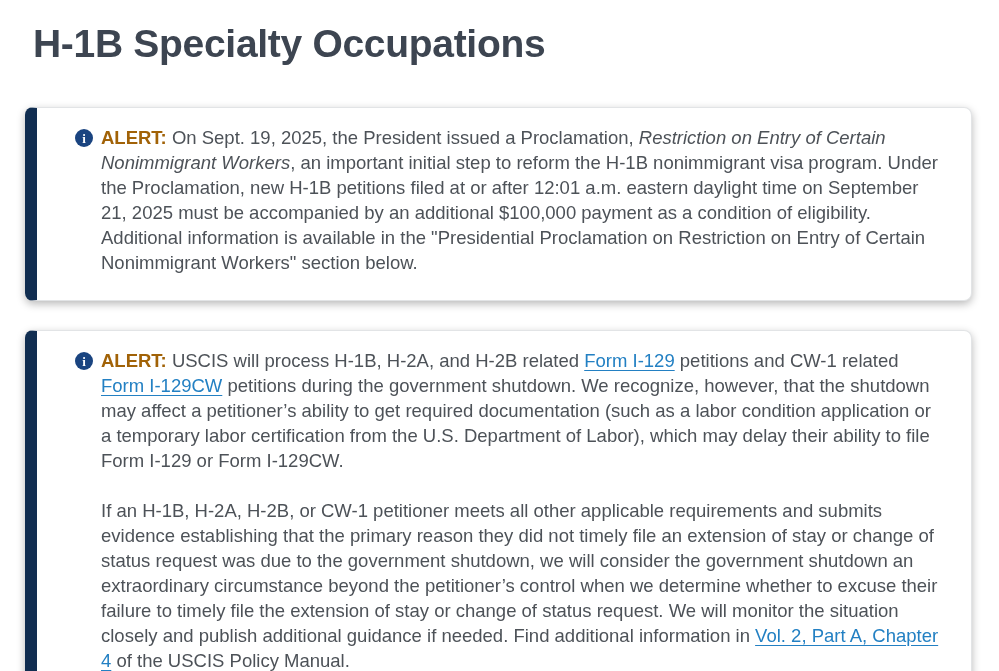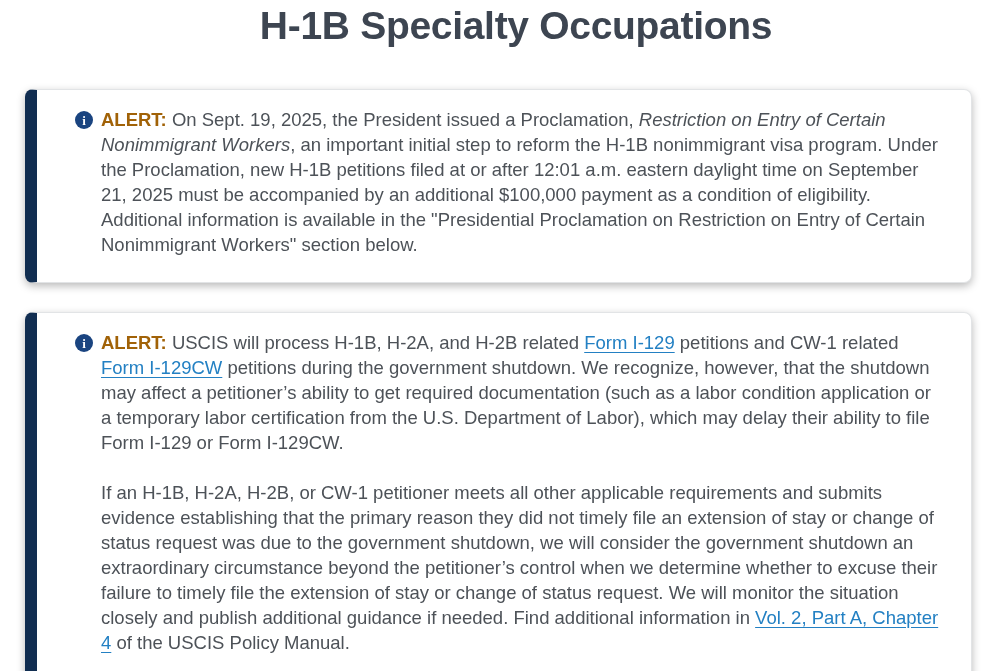--- a/index.html
+++ b/index.html
@@ -4,27 +4,26 @@
 <style>
   * { box-sizing: border-box; }
   html, body {
     margin: 0; padding: 0;
     width: 999px; height: 671px;
     background: #ffffff;
     overflow: hidden;
     font-family: "Liberation Sans", sans-serif;
   }
   h1.page-title {
-    margin: 2px 0 0 33px;
+    margin: 20px 0 0 33px;
     font-size: 39px;
     line-height: 48px;
     font-weight: 700;
     color: #3d4551;
     letter-spacing: -0.3px;
-    text-align: center;
   }
   .alert {
     width: 947px;
     margin-left: 25px;
     background: #ffffff;
     border: 1px solid #e2e4e6;
     border-left: 12px solid var(--navy, #112e51);
     border-radius: 8px;
     box-shadow: 0 3px 8px rgba(0,0,0,0.28);
   }

